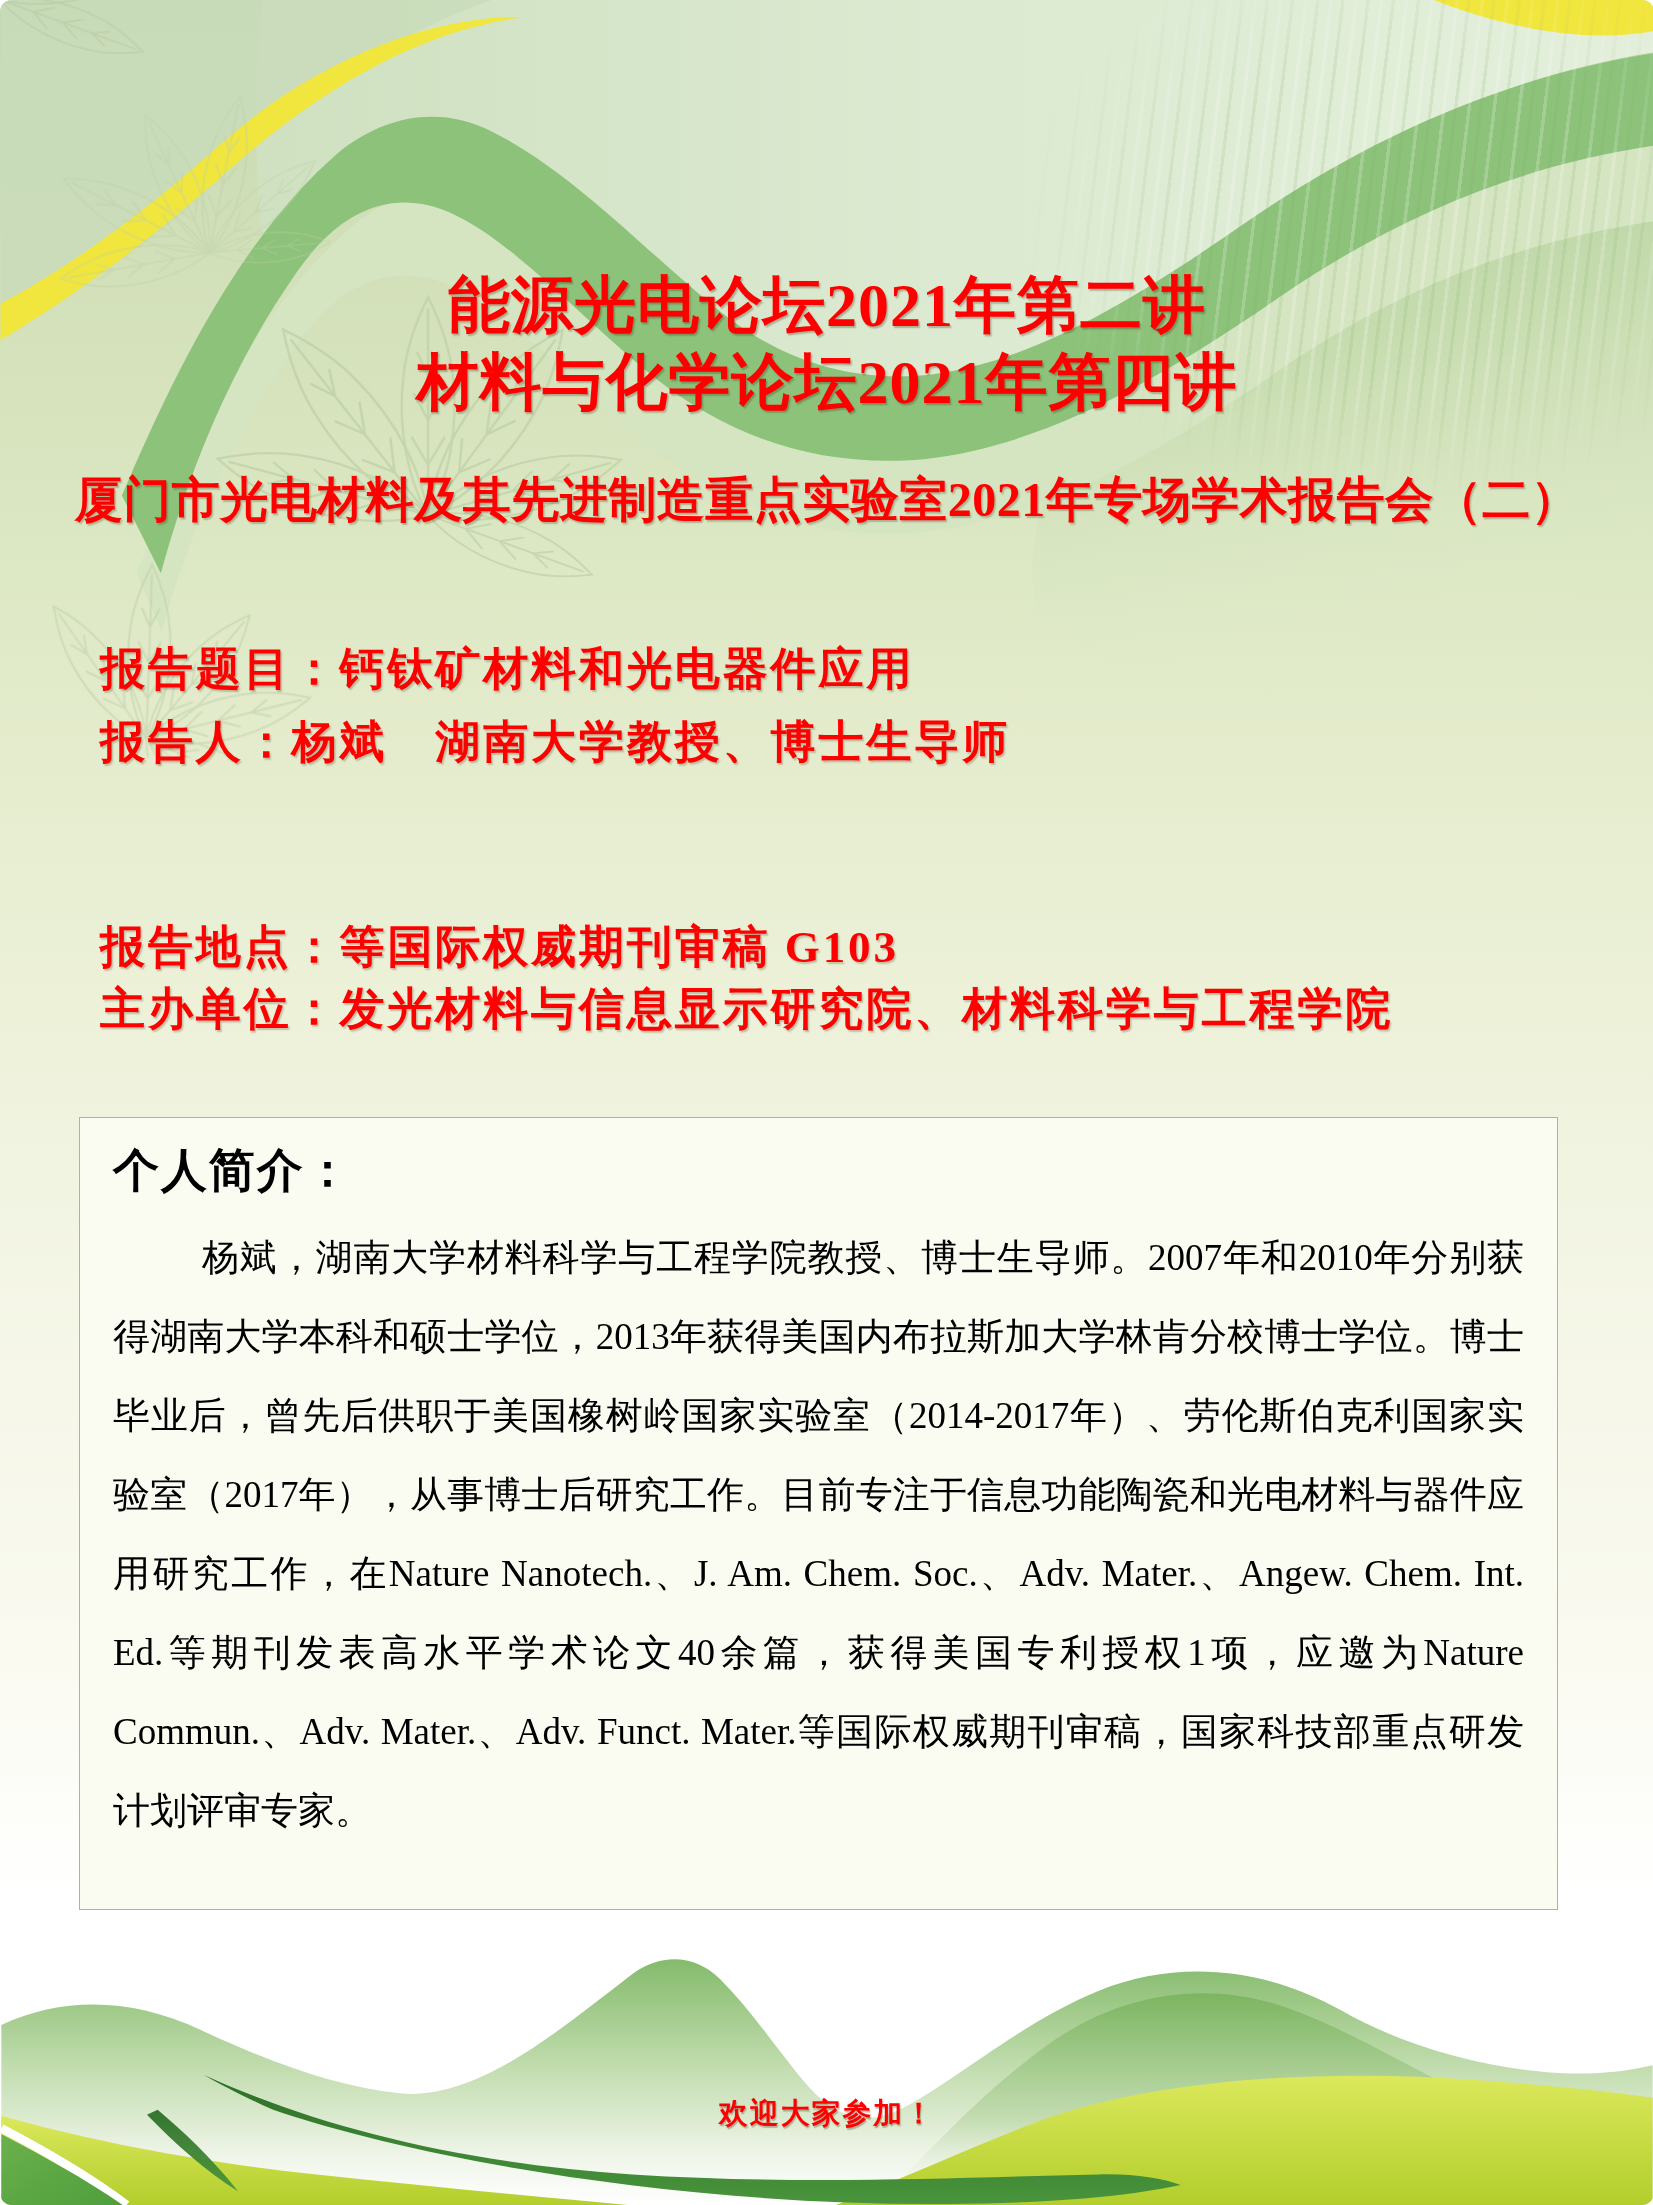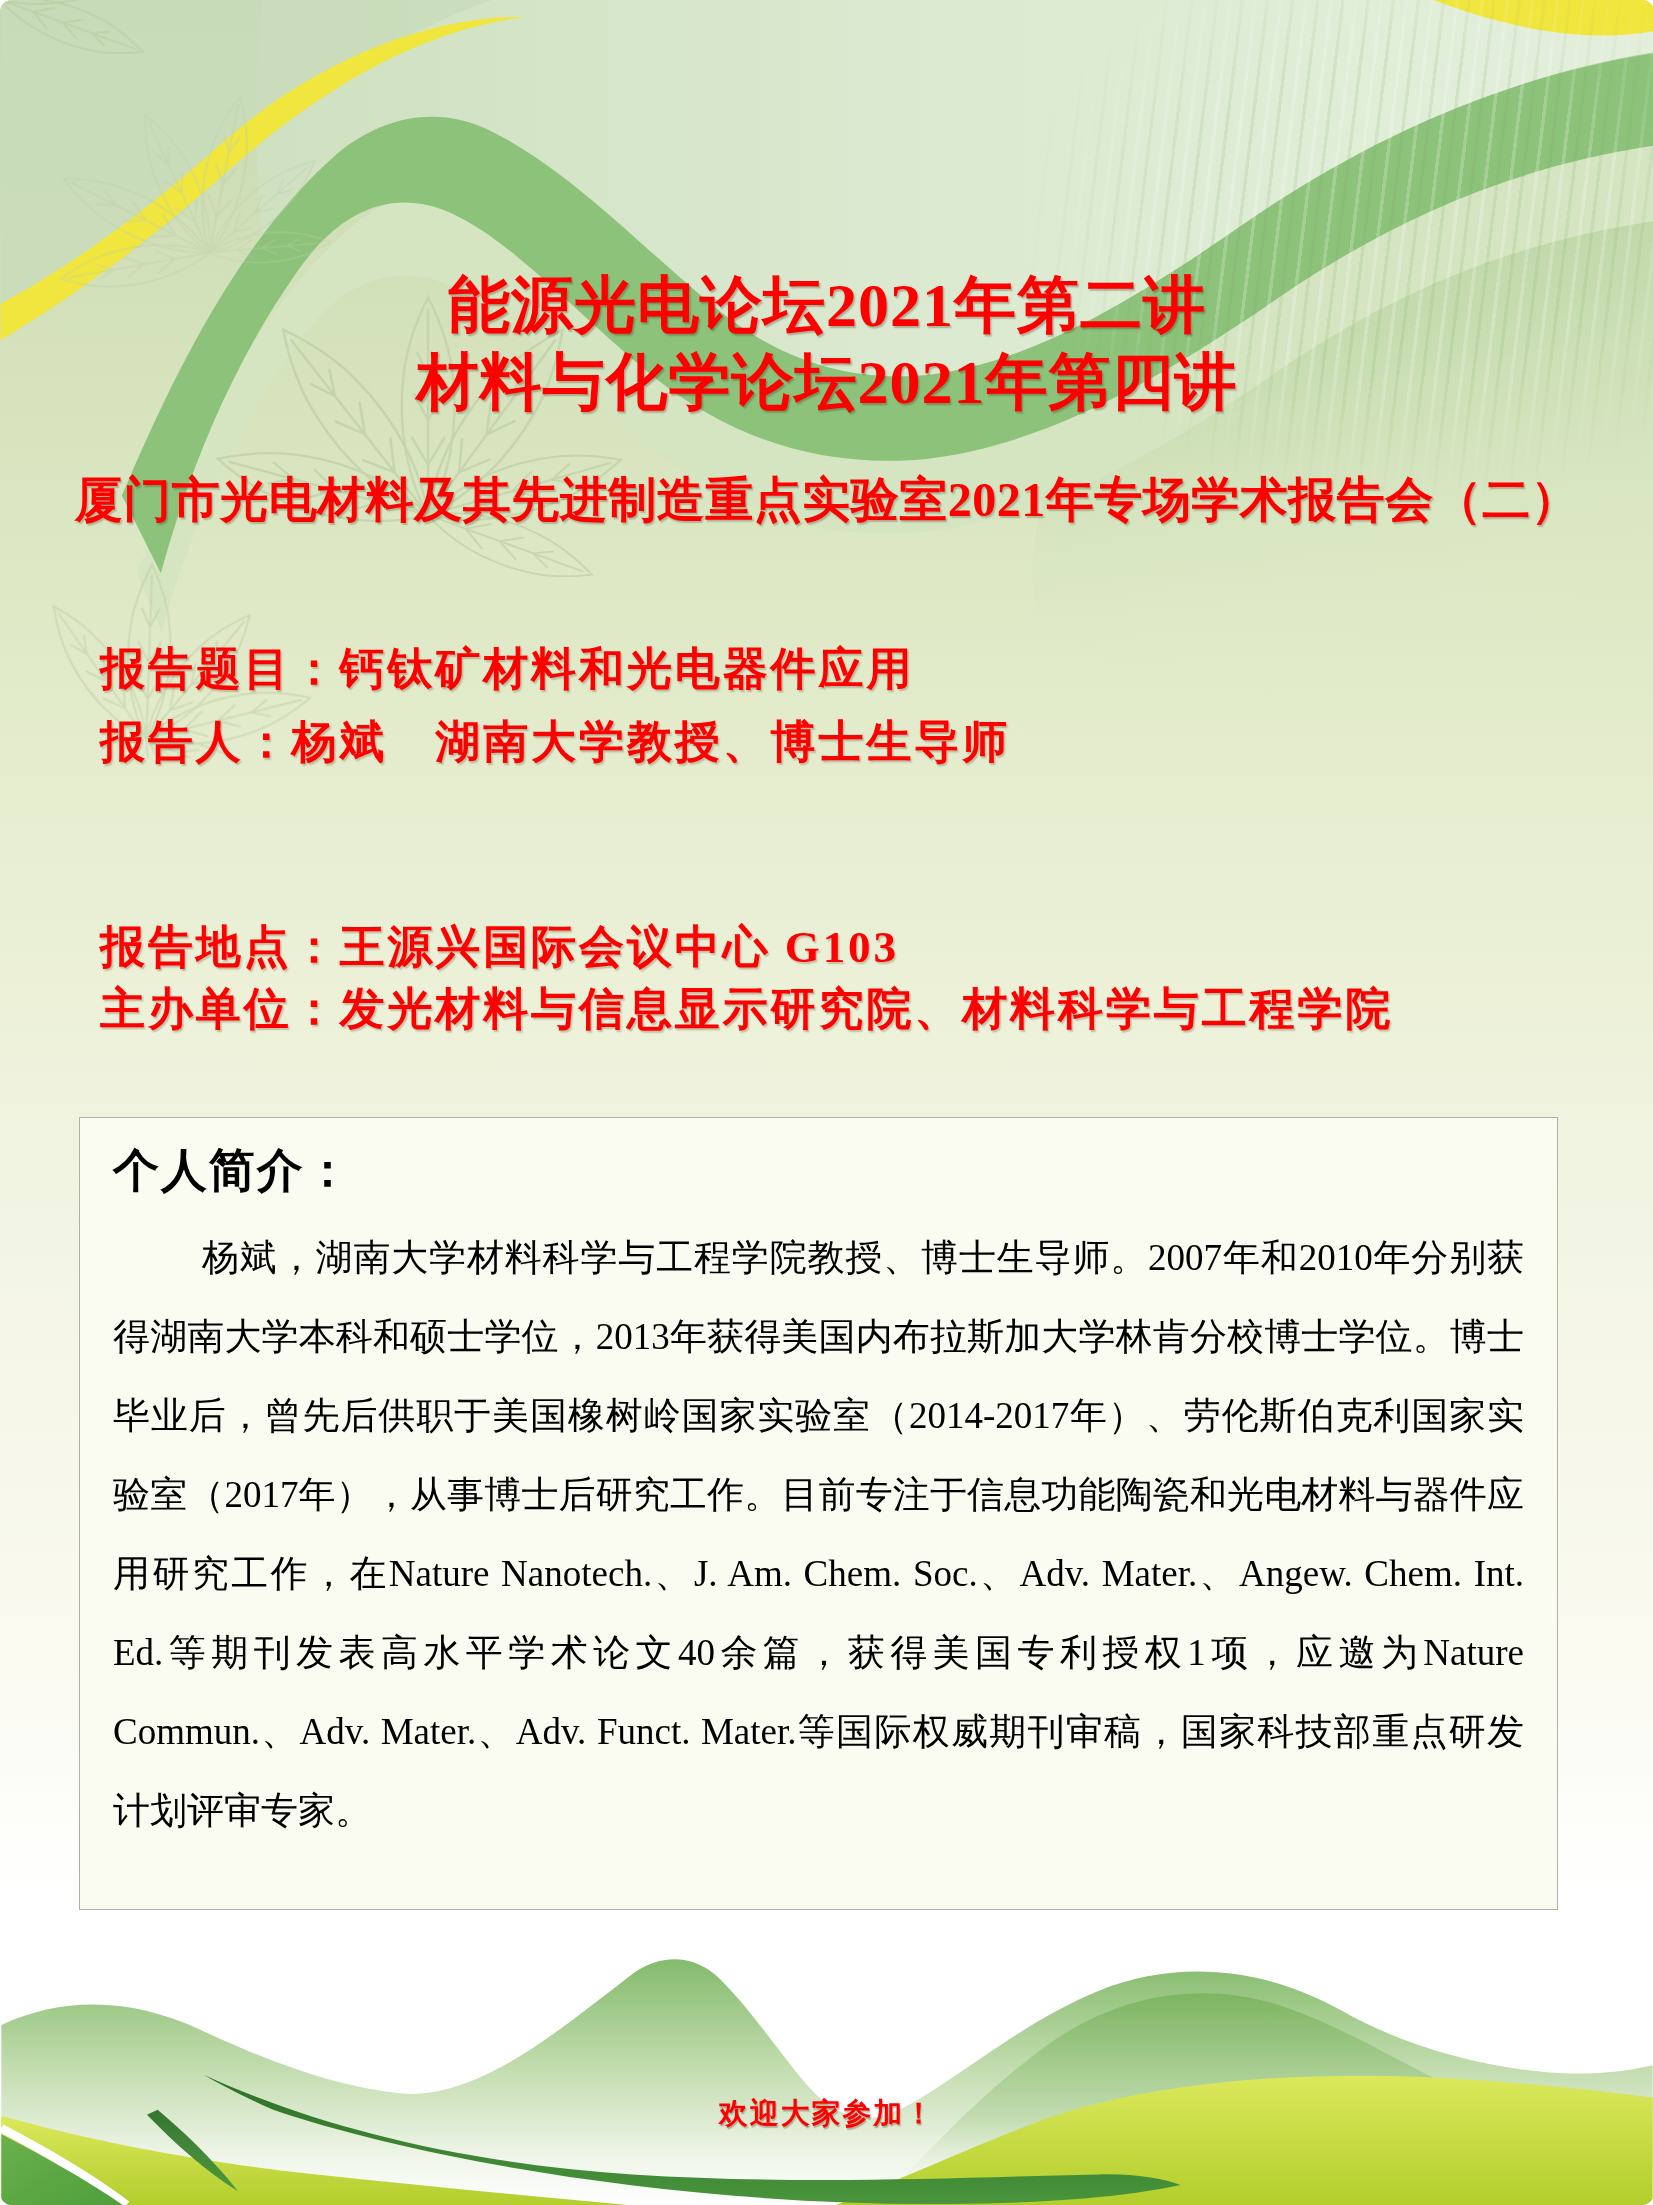--- a/index.html
+++ b/index.html
@@ -135,21 +135,21 @@
   </svg>
 
   <div class="streaks"></div>
 
   <div id="title-1" class="title-line red">能源光电论坛2021年第二讲</div>
   <div id="title-2" class="title-line red">材料与化学论坛2021年第四讲</div>
   <div class="subtitle red">厦门市光电材料及其先进制造重点实验室2021年专场学术报告会（二）</div>
 
   <div id="detail-topic" class="detail-line red">报告题目：钙钛矿材料和光电器件应用</div>
   <div id="detail-speaker" class="detail-line red">报告人：杨斌　湖南大学教授、博士生导师</div>
-  <div id="detail-location" class="detail-line red">报告地点：王源兴国际会议中心 G103</div>
+  <div id="detail-location" class="detail-line red">报告地点：等国际权威期刊审稿 G103</div>
   <div id="detail-organizer" class="detail-line red">主办单位：发光材料与信息显示研究院、材料科学与工程学院</div>
 
   <div class="bio-box">
     <div class="bio-heading">个人简介：</div>
     <div class="bio-paragraph">杨斌，湖南大学材料科学与工程学院教授、博士生导师。2007年和2010年分别获得湖南大学本科和硕士学位，2013年获得美国内布拉斯加大学林肯分校博士学位。博士毕业后，曾先后供职于美国橡树岭国家实验室（2014-2017年）、劳伦斯伯克利国家实验室（2017年），从事博士后研究工作。目前专注于信息功能陶瓷和光电材料与器件应用研究工作，在Nature Nanotech.、J. Am. Chem. Soc.、Adv. Mater.、Angew. Chem. Int. Ed.等期刊发表高水平学术论文40余篇，获得美国专利授权1项，应邀为Nature Commun.、Adv. Mater.、Adv. Funct. Mater.等国际权威期刊审稿，国家科技部重点研发计划评审专家。</div>
   </div>
 
   <svg id="bottom-decor" width="1654" height="299" viewBox="0 0 3402 616" aria-hidden="true">
     <defs>
       <linearGradient id="gHill" x1="0" y1="0" x2="0" y2="1">

